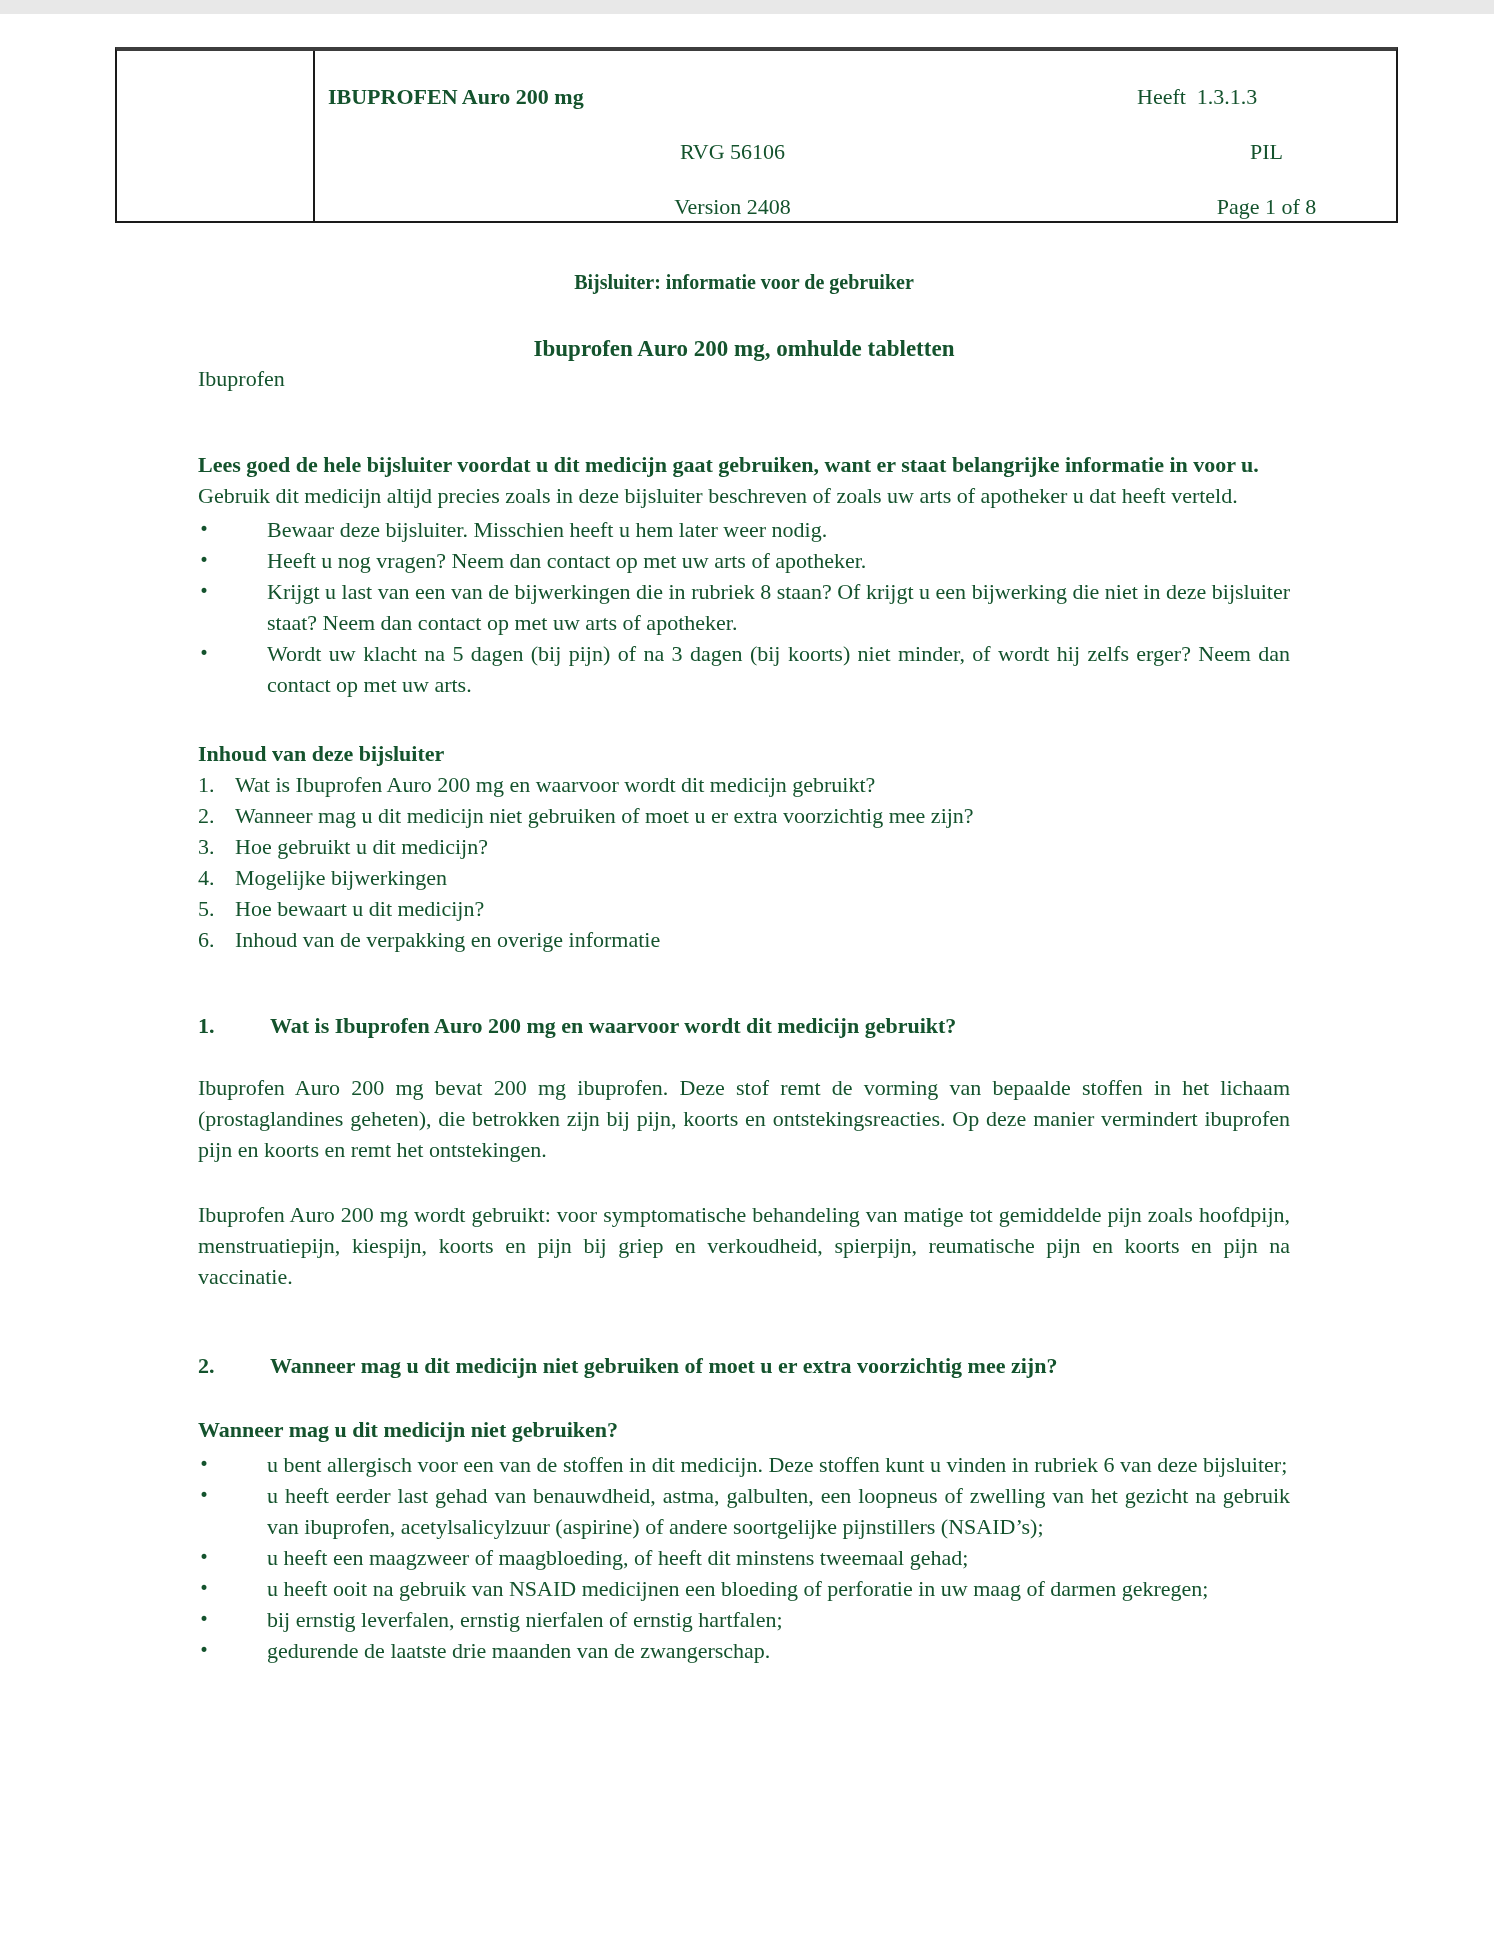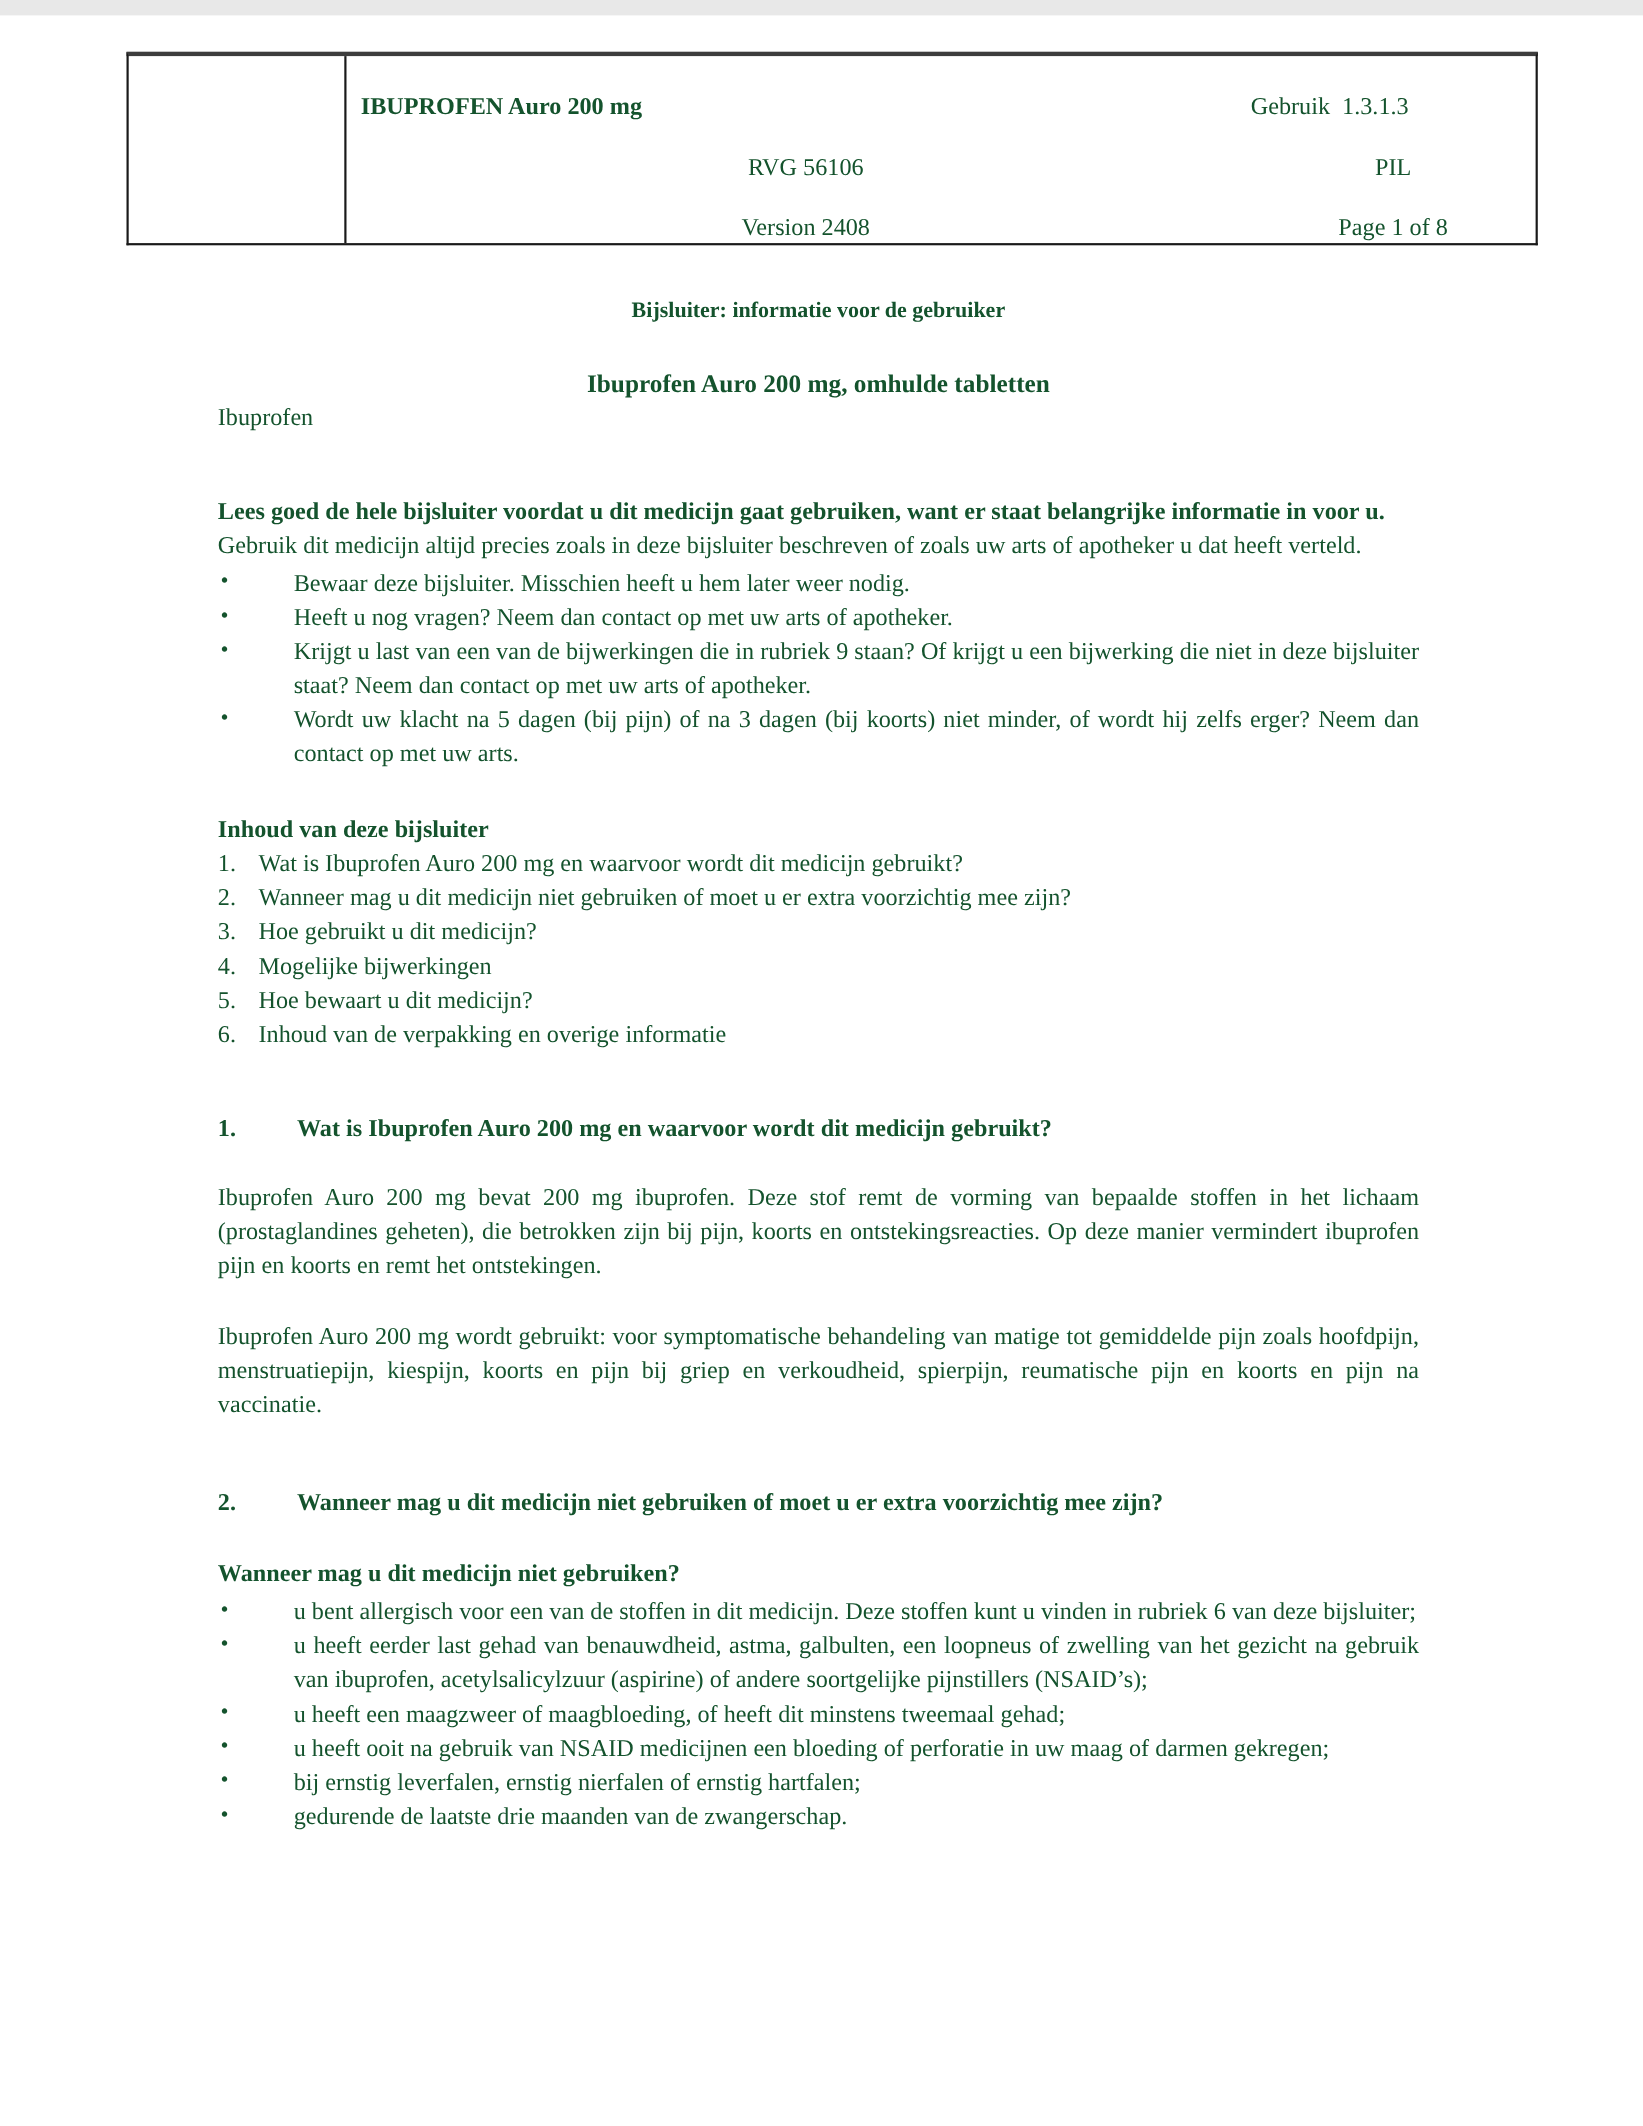--- a/index.html
+++ b/index.html
@@ -94,21 +94,21 @@
 </head>
 <body>
 
 <div class="page">
 
   <div class="header-table">
     <div class="logo-cell"></div>
     <div class="main-cell">
       <div class="hrow">
         <div class="hleft bold">IBUPROFEN Auro 200 mg</div>
-        <div class="hright">Gebruik  1.3.1.3</div>
+        <div class="hright">Heeft  1.3.1.3</div>
       </div>
       <div class="hrow">
         <div class="hleft">RVG 56106</div>
         <div class="hright">PIL</div>
       </div>
       <div class="hrow">
         <div class="hleft">Version 2408</div>
         <div class="hright">Page 1 of 8</div>
       </div>
     </div>
@@ -127,21 +127,21 @@
       <li>
         <span class="bm">•</span>
         <span class="bt">Bewaar deze bijsluiter. Misschien heeft u hem later weer nodig.</span>
       </li>
       <li>
         <span class="bm">•</span>
         <span class="bt">Heeft u nog vragen? Neem dan contact op met uw arts of apotheker.</span>
       </li>
       <li>
         <span class="bm">•</span>
-        <span class="bt">Krijgt u last van een van de bijwerkingen die in rubriek 9 staan? Of krijgt u een bijwerking die niet in deze bijsluiter staat? Neem dan contact op met uw arts of apotheker.</span>
+        <span class="bt">Krijgt u last van een van de bijwerkingen die in rubriek 8 staan? Of krijgt u een bijwerking die niet in deze bijsluiter staat? Neem dan contact op met uw arts of apotheker.</span>
       </li>
       <li>
         <span class="bm">•</span>
         <span class="bt">Wordt uw klacht na 5 dagen (bij pijn) of na 3 dagen (bij koorts) niet minder, of wordt hij zelfs erger? Neem dan contact op met uw arts.</span>
       </li>
     </ul>
 
     <div class="contents-heading">Inhoud van deze bijsluiter</div>
     <ol class="clist">
       <li>

